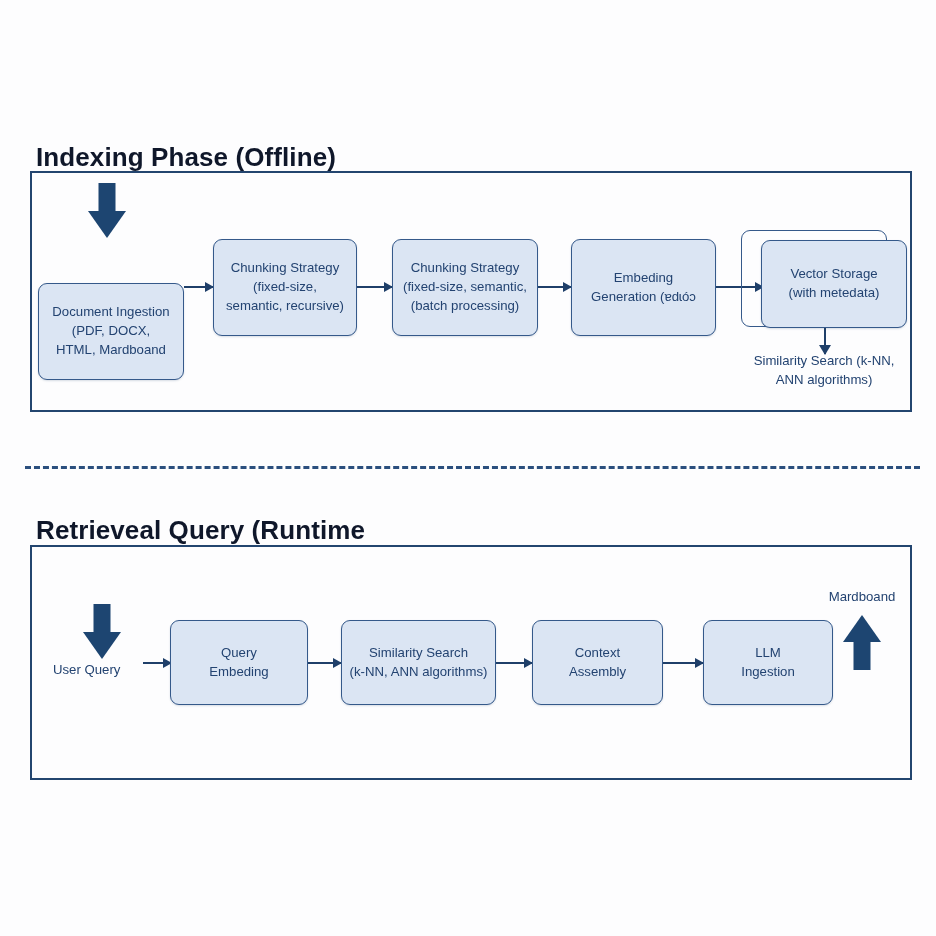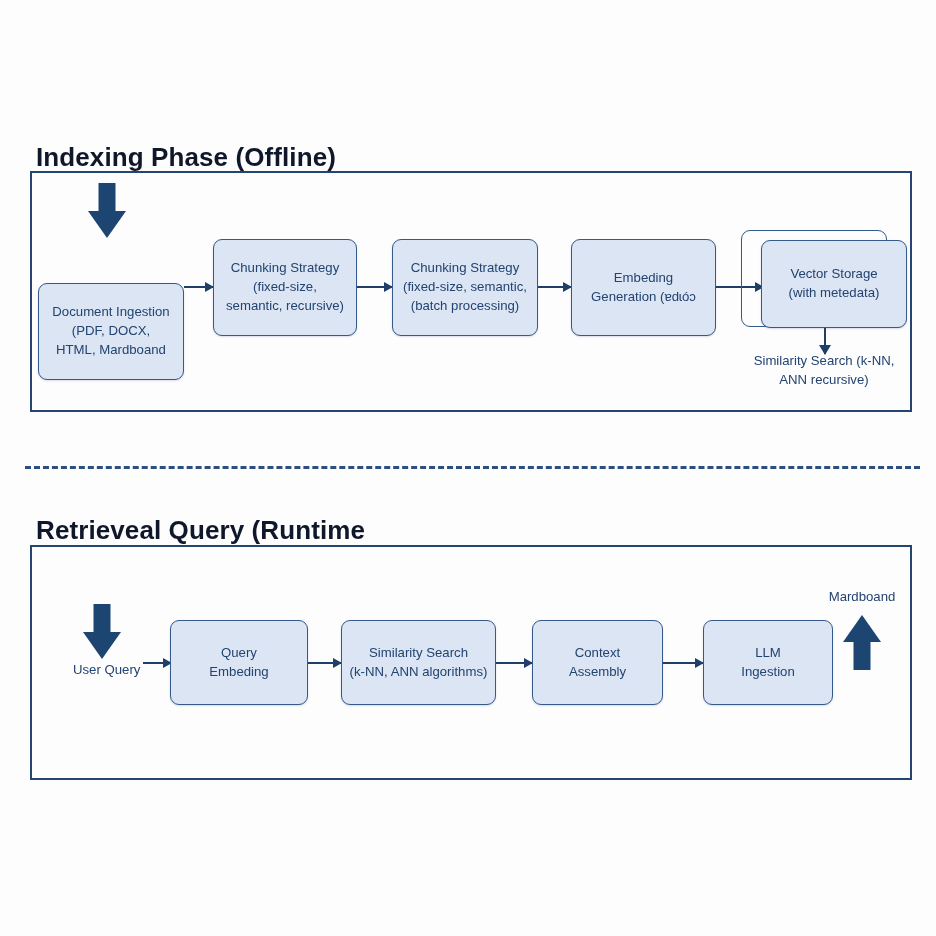--- a/index.html
+++ b/index.html
@@ -210,34 +210,34 @@
   <div class="ghost-node" style="left:741px; top:230px; width:146px; height:97px;"></div>
 
   <div class="node" style="left:761px; top:240px; width:146px; height:88px;">
     <span class="node-text">Vector Storage
 (with metedata)</span>
   </div>
 
   <div class="arrow-v" style="left:824px; top:328px; height:26px;"></div>
 
   <div class="free-label" style="left:729px; top:352px; width:190px;">Similarity Search (k-NN,
-ANN recursive)</div>
+ANN algorithms)</div>
 
   <div class="divider" style="left:25px; top:466px; width:895px;"></div>
 
   <div class="section-title" style="left:36px; top:515px;">Retrieveal Query (Runtime</div>
 
   <div class="phase-frame" style="left:30px; top:545px; width:882px; height:235px;"></div>
 
   <div class="block-arrow-down" style="left:80px; top:604px;">
     <div class="shaft"></div>
       <div class="head"></div>
   </div>
 
-  <div class="free-label left" style="left:53px; top:661px; width:100px;margin-left:20px;">User Query</div>
+  <div class="free-label left" style="left:53px; top:661px; width:100px;">User Query</div>
 
   <div class="arrow-h" style="left:143px; top:662px; width:28px;"></div>
 
   <div class="node" style="left:170px; top:620px; width:138px; height:85px;">
     <span class="node-text">Query
 Embeding</span>
   </div>
   <div class="arrow-h" style="left:308px; top:662px; width:33px;"></div>
 
   <div class="node" style="left:341px; top:620px; width:155px; height:85px;">

